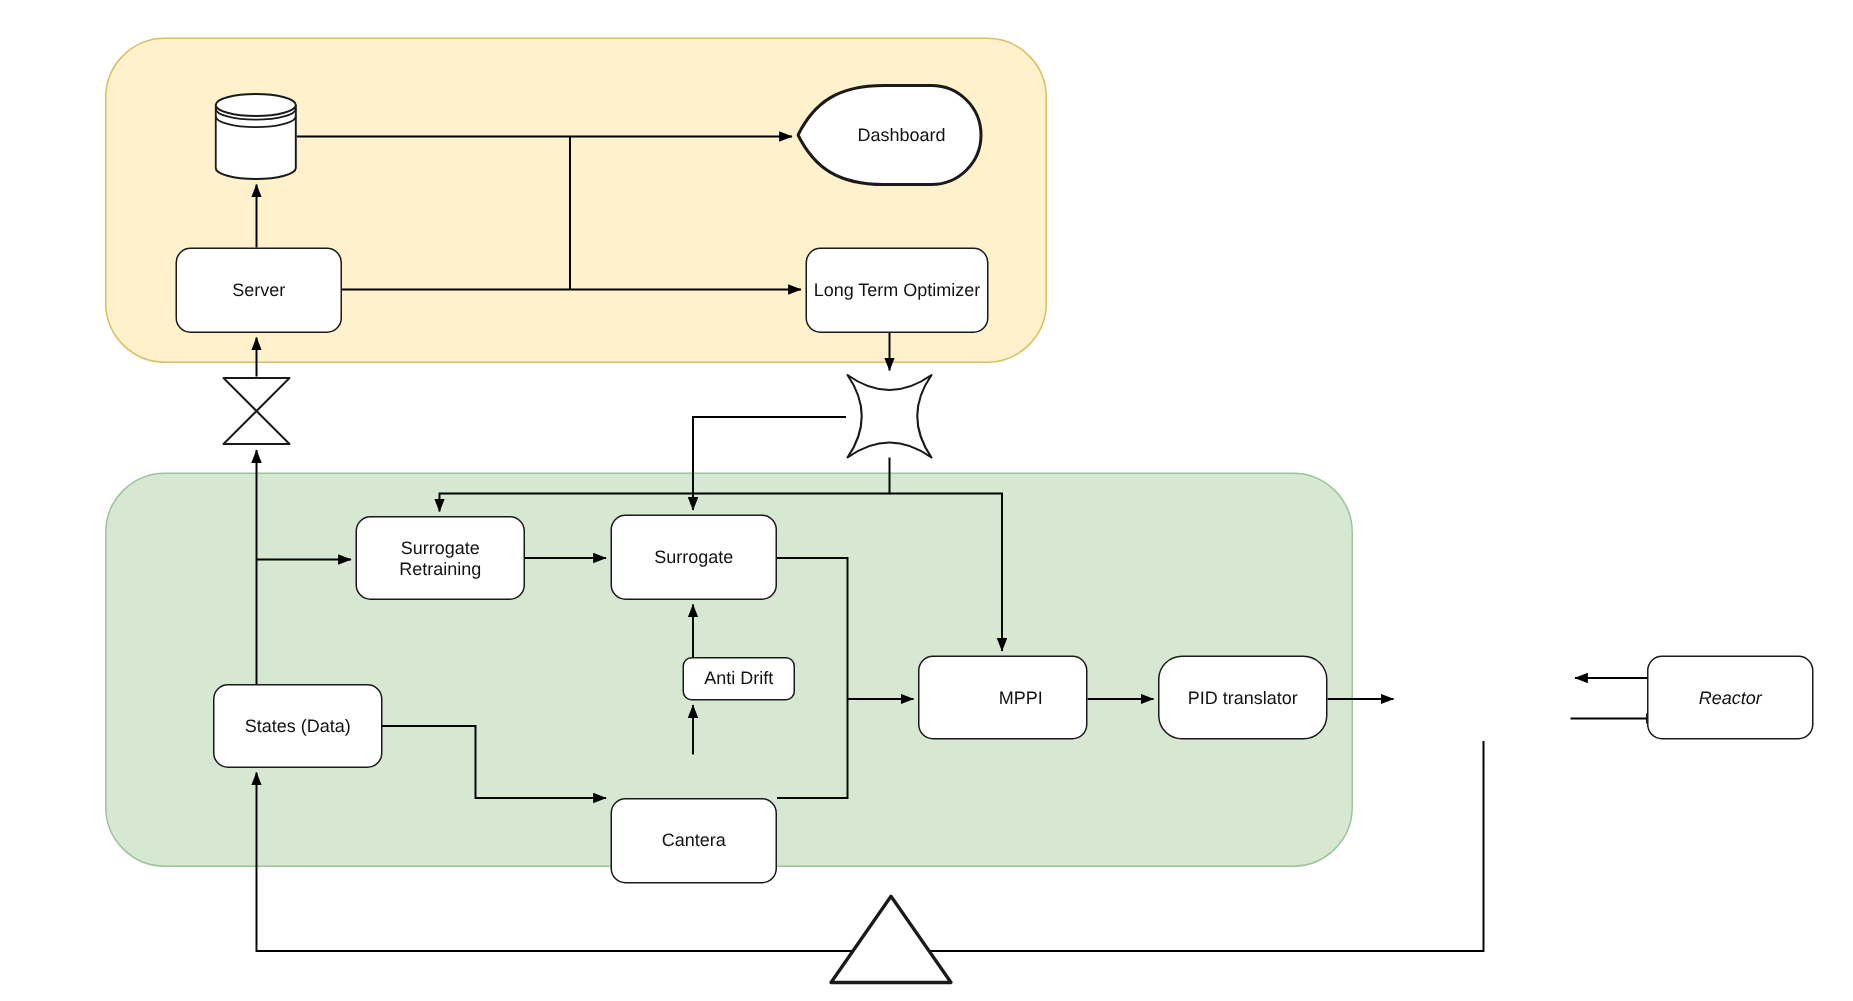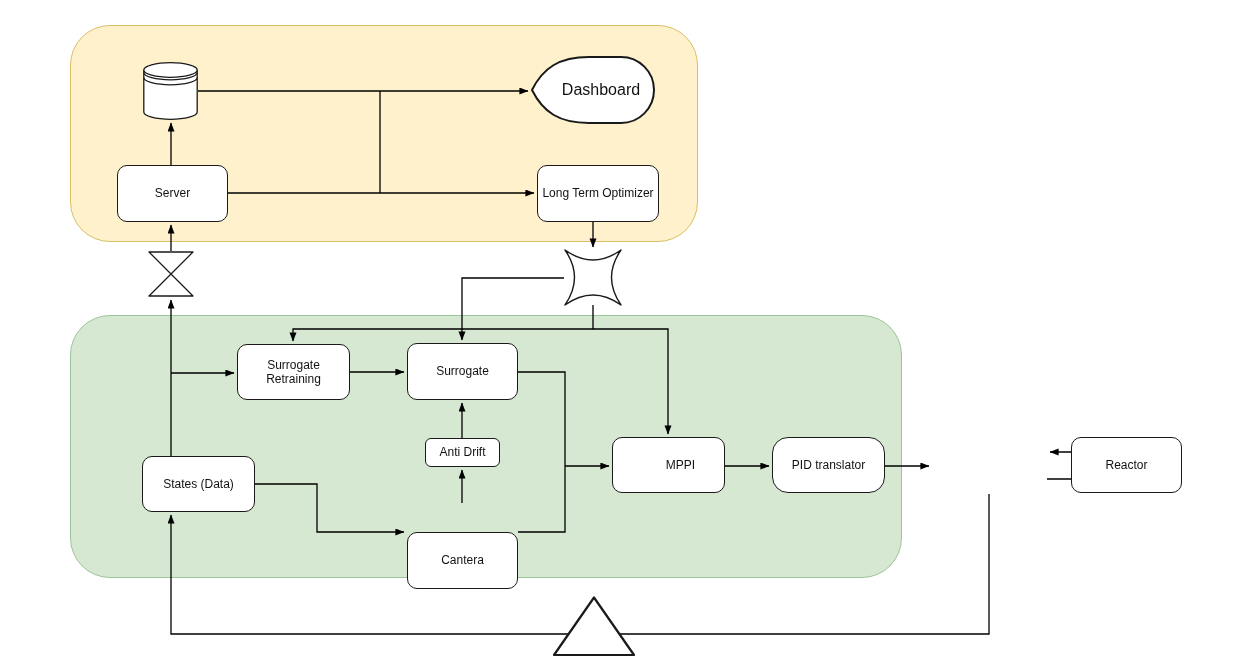--- a/index.html
+++ b/index.html
@@ -10,25 +10,25 @@
   .zone{position:absolute;border-radius:40px;border:1px solid;box-sizing:border-box;}
   .zone.training{background:var(--training-zone-fill);border-color:var(--training-zone-stroke);}
   .zone.control{background:var(--control-zone-fill);border-color:var(--control-zone-stroke);}
   .layer{position:absolute;left:0;top:0;}
   .node{
     position:absolute;background:var(--node-fill);
     border:1.2px solid var(--node-stroke);border-radius:10px;
     display:flex;align-items:center;justify-content:center;text-align:center;
     font-size:12px;color:#121212;box-sizing:border-box;line-height:1.2;padding:2px;
   }
-  .node.small{border-radius:6px;}
+  .node.small{border-radius:6px;margin-left:30px;}
   .shape{position:absolute;}
   .shape-label{
     position:absolute;display:flex;align-items:center;justify-content:center;
-    font-size:16px;color:#121212;box-sizing:border-box;
+    font-size:12px;color:#121212;box-sizing:border-box;
   }
   .edge{stroke:var(--edge-stroke);stroke-width:1.3;fill:none;}
   .shape-stroke{stroke:var(--node-stroke);fill:var(--node-fill);}
   .shape-line{stroke:var(--node-stroke);fill:none;}
 </style>
 </head>
 <body>
 
 <div class="canvas">
 
@@ -121,17 +121,17 @@
 
   <div class="node" style="left:612px;top:437px;width:113px;height:56px;padding-left:26px;">
     <span>MPPI</span>
   </div>
 
   <div class="node" style="left:772px;top:437px;width:113px;height:56px;border-radius:16px;">
     <span>PID translator</span>
   </div>
 
 
-  <div class="node" style="left:1071px;top:437px;width:111px;height:56px;">
+  <div class="node" style="left:1098px;top:437px;width:111px;height:56px;font-style:italic;">
     <span>Reactor</span>
   </div>
 
 </div>
 
 </body></html>

